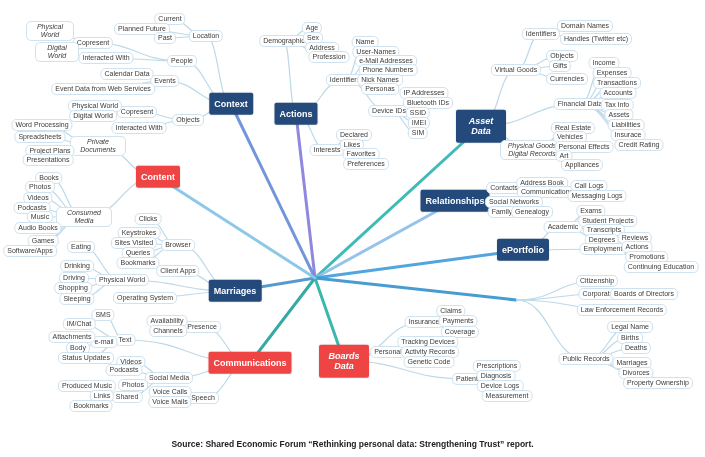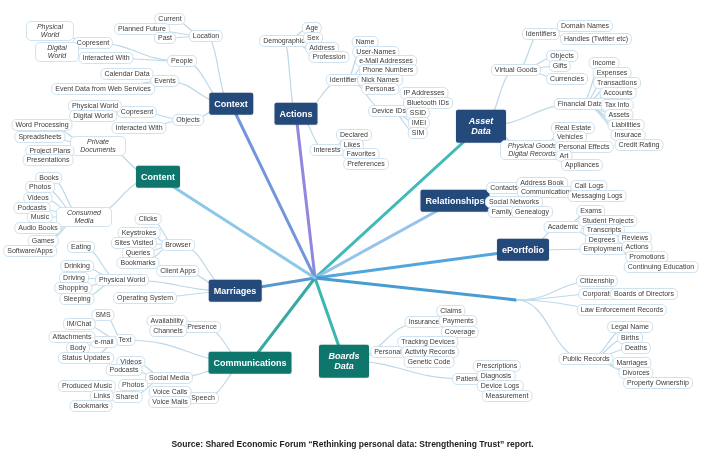--- a/index.html
+++ b/index.html
@@ -6,21 +6,21 @@
   #stage{position:relative;width:705px;height:457px;background:#ffffff;overflow:hidden;}
   #edges{position:absolute;left:0;top:0;}
   .node{position:absolute;transform:translate(-50%,-50%);white-space:nowrap;
         font-size:7px;line-height:1.15;color:#3b3b3b;background:#fff;
         border:1px solid #cfe2ef;border-radius:5px;padding:1px 3px;text-align:center;}
   .node.wrap{white-space:normal;font-style:italic;}
   .node.main{font-size:9px;font-weight:bold;color:#fff;border:none;border-radius:2px;
         padding:6px 5px;line-height:1.15;box-shadow:0 0 0 1px rgba(0,0,0,0.05);}
   .navy{background:#24497B;}
   .teal{background:#2E9C9C;}
-  .tealDark{background:#0f766e;}
+  .tealDark{background:#ef4444;}
   #hub{position:absolute;transform:translate(-50%,-50%);width:86px;height:50px;border-radius:50%;
        background:#DCDEF4;border:1.5px solid #a9b0d8;display:flex;align-items:center;justify-content:center;
        text-align:center;font-weight:bold;font-size:11px;color:#2e2e44;line-height:1.15;z-index:5;}
   #hub span{width:56px;display:block;}
   .caption{position:absolute;left:0;right:0;top:439px;text-align:center;font-size:8.5px;
        font-weight:600;color:#222;}
 </style>
 </head>
 <body>
 

